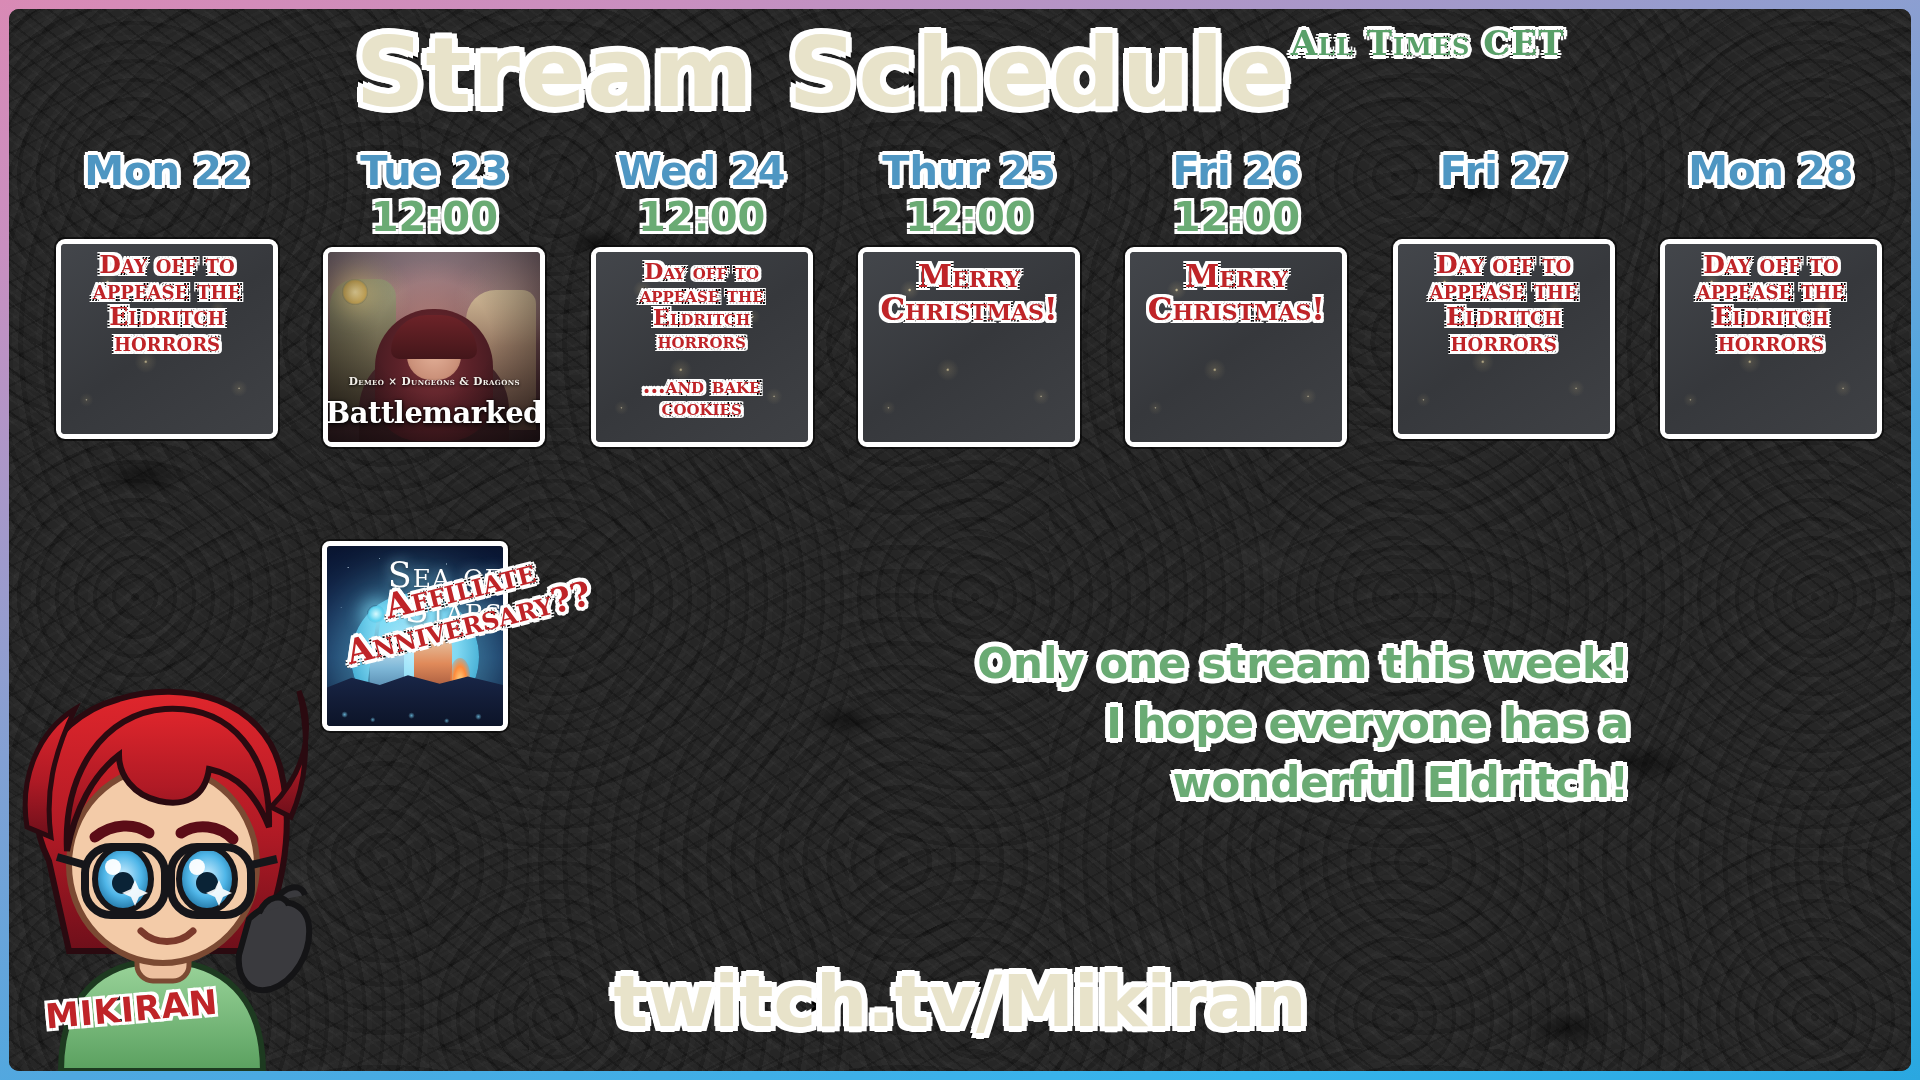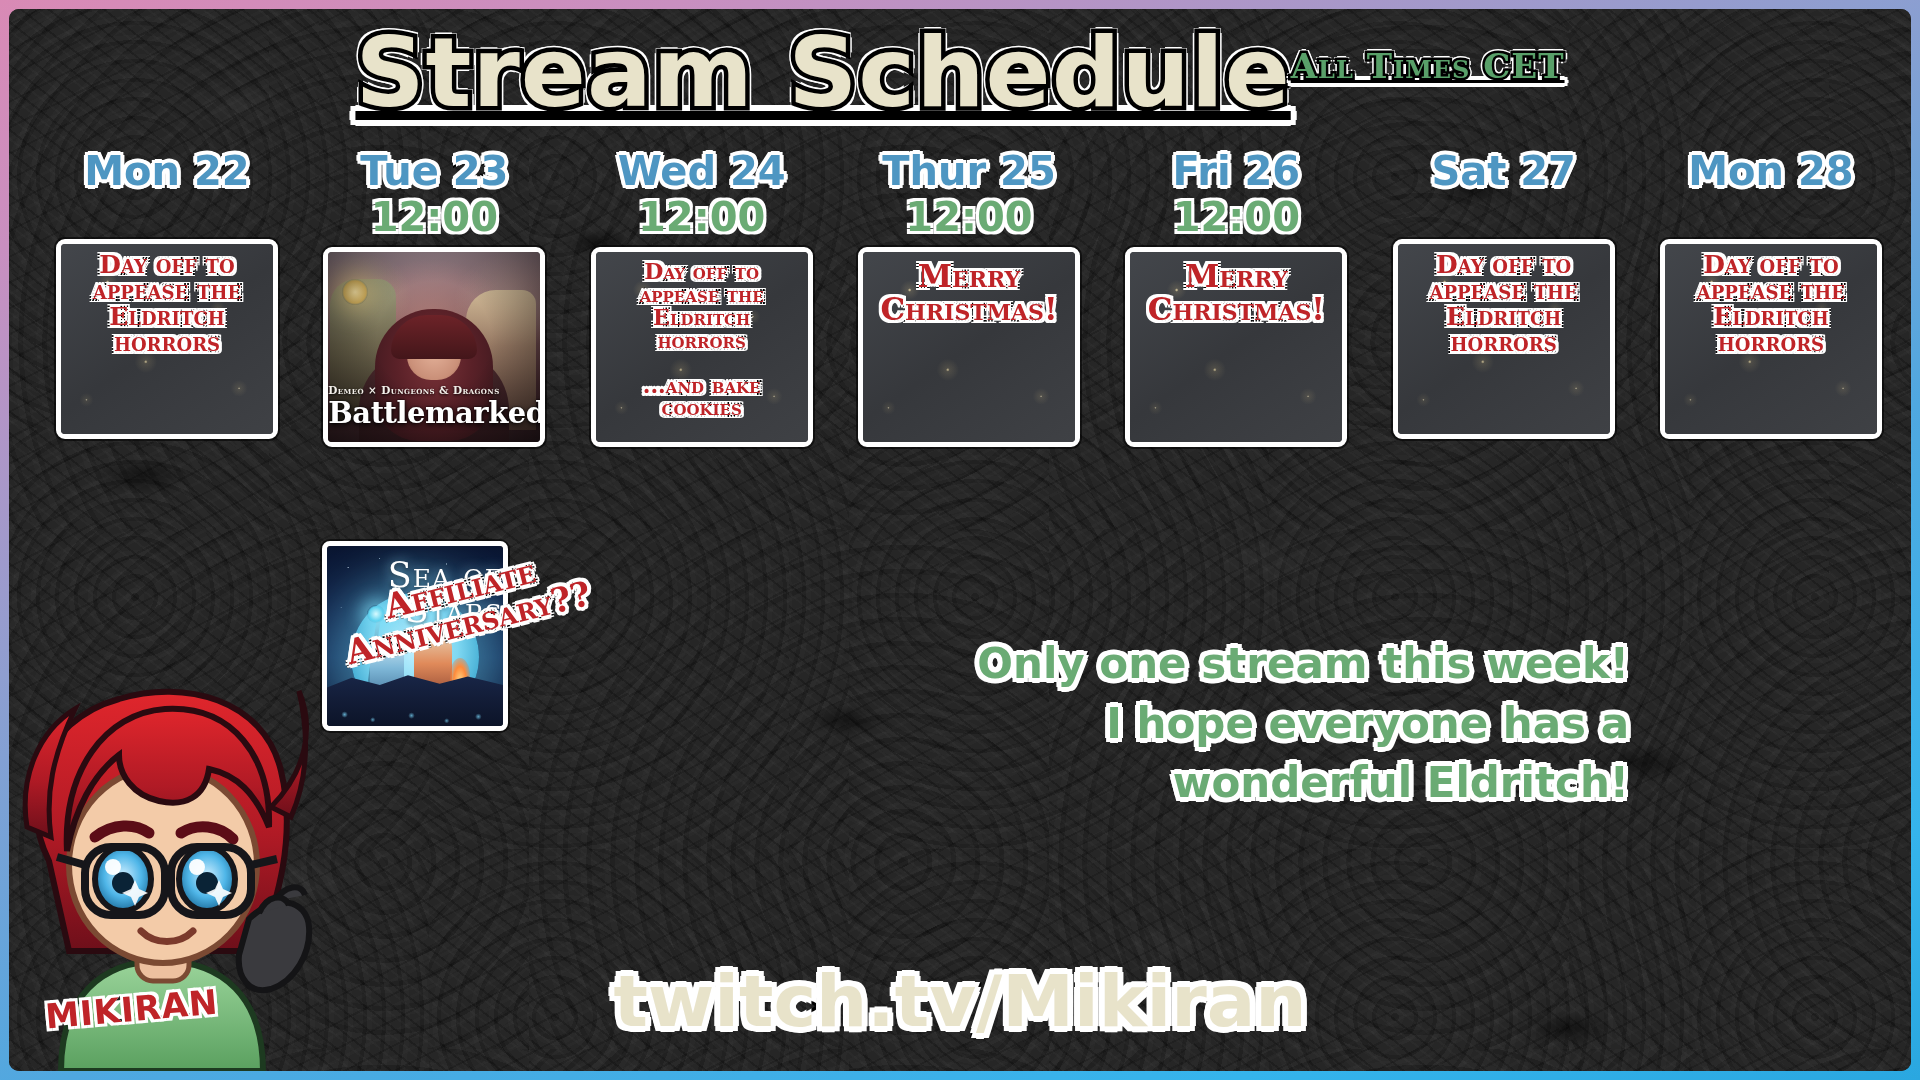--- a/index.html
+++ b/index.html
@@ -50,21 +50,21 @@
 
   
   .otl {
     -webkit-text-stroke: 0px transparent;
     paint-order: stroke fill;
   }
 
   
   #title-row {
     position:absolute; left:0; top:14px; width:100%;
-    display:flex; align-items:center; justify-content:center; text-decoration:underline;
+    display:flex; align-items:flex-start; justify-content:center; 
   }
   #title {
     font-family:"DejaVu Sans", sans-serif;
     font-weight:900; font-size:96px; letter-spacing:1px;
     color:#e8e3ca;
     -webkit-text-stroke:9px #000;
     paint-order:stroke fill;
     text-shadow:
       0 0 0 #fff,
       -5px -5px 0 #ffffff, 5px -5px 0 #ffffff, -5px 5px 0 #ffffff, 5px 5px 0 #ffffff,
@@ -202,21 +202,21 @@
   }
   .bm-glow {
     position:absolute; left:14px; top:14%; width:26px; height:26px;
     border-radius:50%;
     background:radial-gradient(circle,#ffe9a8,#d8b45e 60%,transparent 72%);
     box-shadow:0 0 22px 8px rgba(255,220,140,.45);
   }
   .bm-vig { position:absolute; inset:0; background:radial-gradient(ellipse at 50% 45%, transparent 38%, rgba(0,0,0,.55) 100%); }
   .bm-logos {
     position:absolute; left:0; right:0; bottom:14px;
-    display:flex; flex-direction:column; align-items:flex-start; gap:3px; z-index:3;
+    display:flex; flex-direction:column; align-items:center; gap:12px; z-index:3;
   }
   .bm-sub {
     font-family:"DejaVu Serif", serif; font-weight:700;
     font-size:10.5px; letter-spacing:.4px; color:#f2efe9;
     font-variant:small-caps;
     text-shadow:0 1px 3px rgba(0,0,0,.95);
     white-space:nowrap;
   }
   .bm-title {
     font-family:"DejaVu Serif", serif; font-weight:900;
@@ -445,21 +445,21 @@
         <div class="card">
           <div class="bokeh"></div>
           <div class="card-text">
             <div class="redline big">Merry</div>
             <div class="redline big">Christmas!</div>
           </div>
         </div>
       </div>
 
       <div class="daycol">
-        <div class="dayname otl">Sat 27</div>
+        <div class="dayname otl">Fri 27</div>
         <div class="daytime otl empty"></div>
         <div class="card">
           <div class="bokeh"></div>
           <div class="card-text">
             <div class="redline">Day off to</div>
             <div class="redline">appease the</div>
             <div class="redline">Eldritch</div>
             <div class="redline">horrors</div>
           </div>
         </div>

